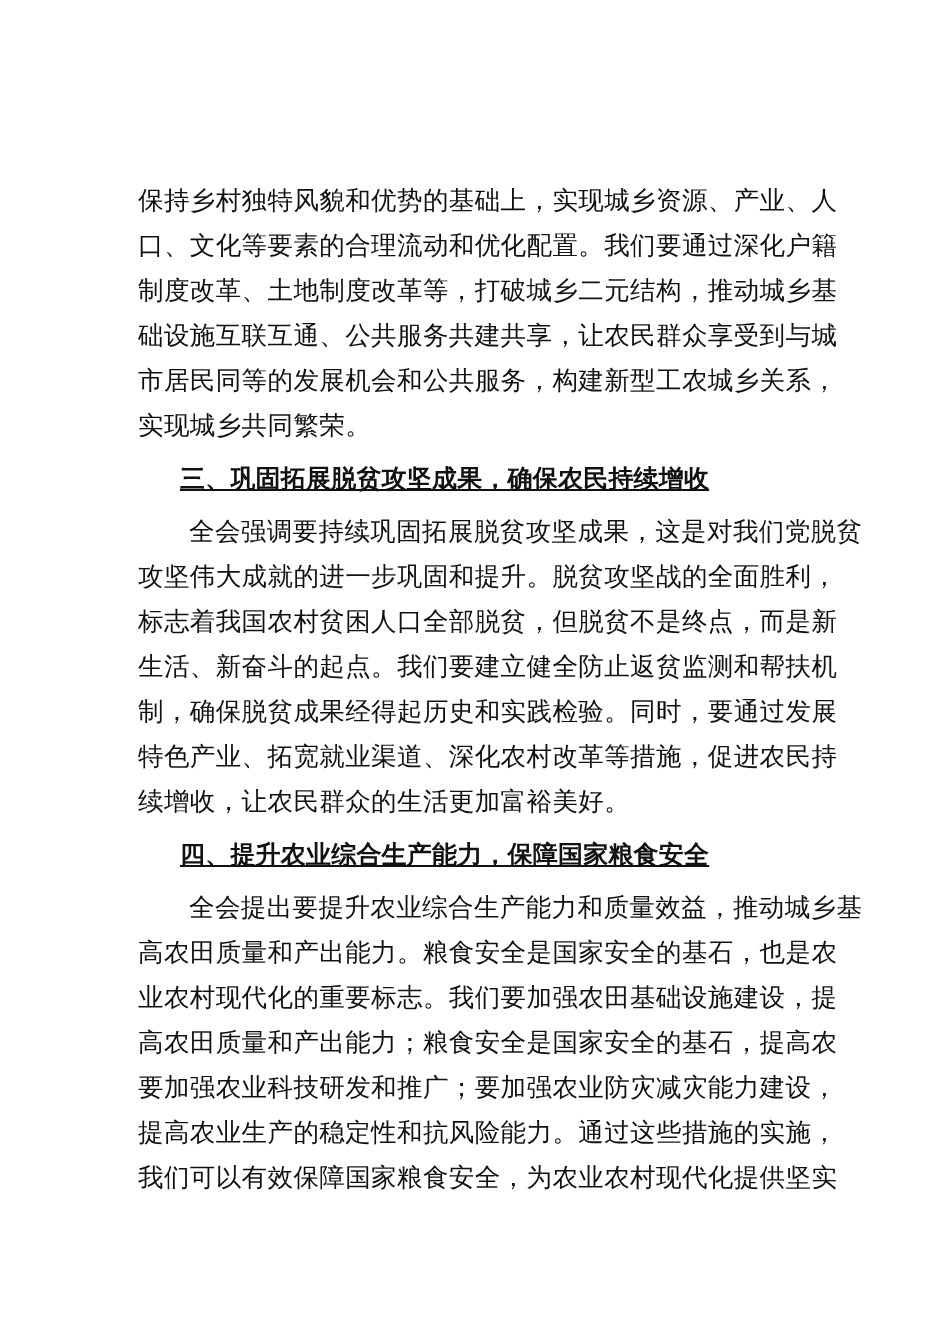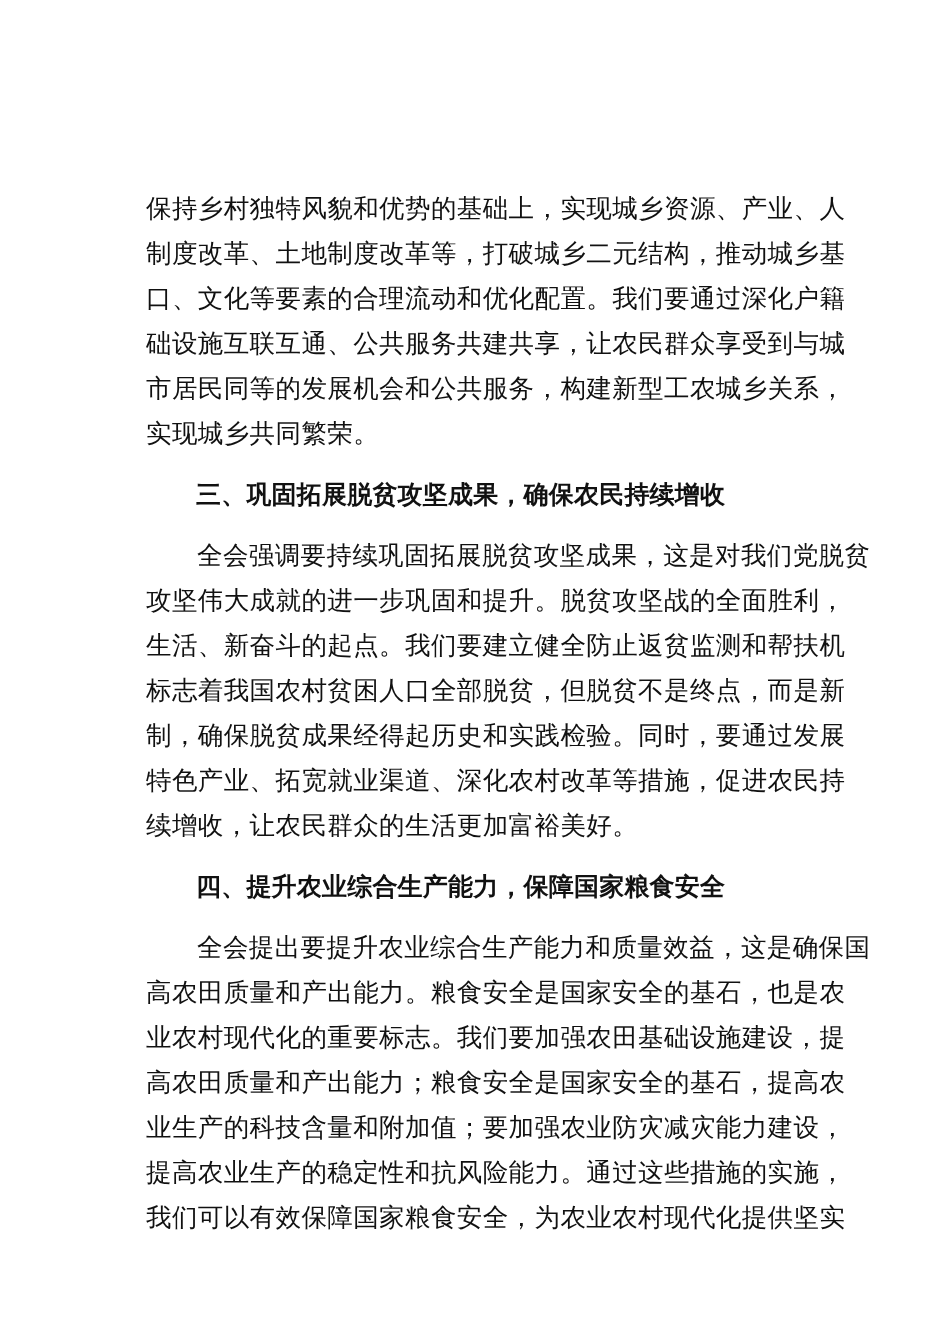--- a/index.html
+++ b/index.html
@@ -8,66 +8,67 @@
     position: absolute;
     left: 130px;
     top: 170px;
     width: 700px;
     font-family: "DejaVu Serif", "Liberation Serif", serif;
     font-size: 25.5px;
     line-height: 45px;
     color: #111111;
   }
   .para {
-    margin: 16px;
+    margin: 8px;
     text-align: justify;
     text-align-last: left;
     letter-spacing: 0.4px;
   }
   .heading {
-    margin: 16px;
+    margin: 0;
     padding-left: 2em;
     font-family: "DejaVu Sans", "Liberation Sans", sans-serif;
     font-weight: bold;
     font-size: 25px;
     letter-spacing: 0.2px;
+    text-decoration: underline;
   }
   .line { display: block; white-space: nowrap; }
 </style>
 </head>
 <body>
 
 <div class="page">
 
   <div class="para">
     <span class="line">保持乡村独特风貌和优势的基础上，实现城乡资源、产业、人</span>
+    <span class="line">口、文化等要素的合理流动和优化配置。我们要通过深化户籍</span>
     <span class="line">制度改革、土地制度改革等，打破城乡二元结构，推动城乡基</span>
-    <span class="line">口、文化等要素的合理流动和优化配置。我们要通过深化户籍</span>
     <span class="line">础设施互联互通、公共服务共建共享，让农民群众享受到与城</span>
     <span class="line">市居民同等的发展机会和公共服务，构建新型工农城乡关系，</span>
     <span class="line">实现城乡共同繁荣。</span>
   </div>
 
   <div class="heading">三、巩固拓展脱贫攻坚成果，确保农民持续增收</div>
 
   <div class="para">
     <span class="line" style="padding-left:2em">全会强调要持续巩固拓展脱贫攻坚成果，这是对我们党脱贫</span>
     <span class="line">攻坚伟大成就的进一步巩固和提升。脱贫攻坚战的全面胜利，</span>
+    <span class="line">标志着我国农村贫困人口全部脱贫，但脱贫不是终点，而是新</span>
     <span class="line">生活、新奋斗的起点。我们要建立健全防止返贫监测和帮扶机</span>
-    <span class="line">标志着我国农村贫困人口全部脱贫，但脱贫不是终点，而是新</span>
     <span class="line">制，确保脱贫成果经得起历史和实践检验。同时，要通过发展</span>
     <span class="line">特色产业、拓宽就业渠道、深化农村改革等措施，促进农民持</span>
     <span class="line">续增收，让农民群众的生活更加富裕美好。</span>
   </div>
 
   <div class="heading">四、提升农业综合生产能力，保障国家粮食安全</div>
 
   <div class="para">
-    <span class="line" style="padding-left:2em">全会提出要提升农业综合生产能力和质量效益，这是确保国</span>
+    <span class="line" style="padding-left:2em">全会提出要提升农业综合生产能力和质量效益，推动城乡基</span>
     <span class="line">高农田质量和产出能力。粮食安全是国家安全的基石，也是农</span>
     <span class="line">业农村现代化的重要标志。我们要加强农田基础设施建设，提</span>
     <span class="line">高农田质量和产出能力；粮食安全是国家安全的基石，提高农</span>
-    <span class="line">业生产的科技含量和附加值；要加强农业防灾减灾能力建设，</span>
+    <span class="line">要加强农业科技研发和推广；要加强农业防灾减灾能力建设，</span>
     <span class="line">提高农业生产的稳定性和抗风险能力。通过这些措施的实施，</span>
     <span class="line">我们可以有效保障国家粮食安全，为农业农村现代化提供坚实</span>
   </div>
 
 </div>
 
 </body></html>

